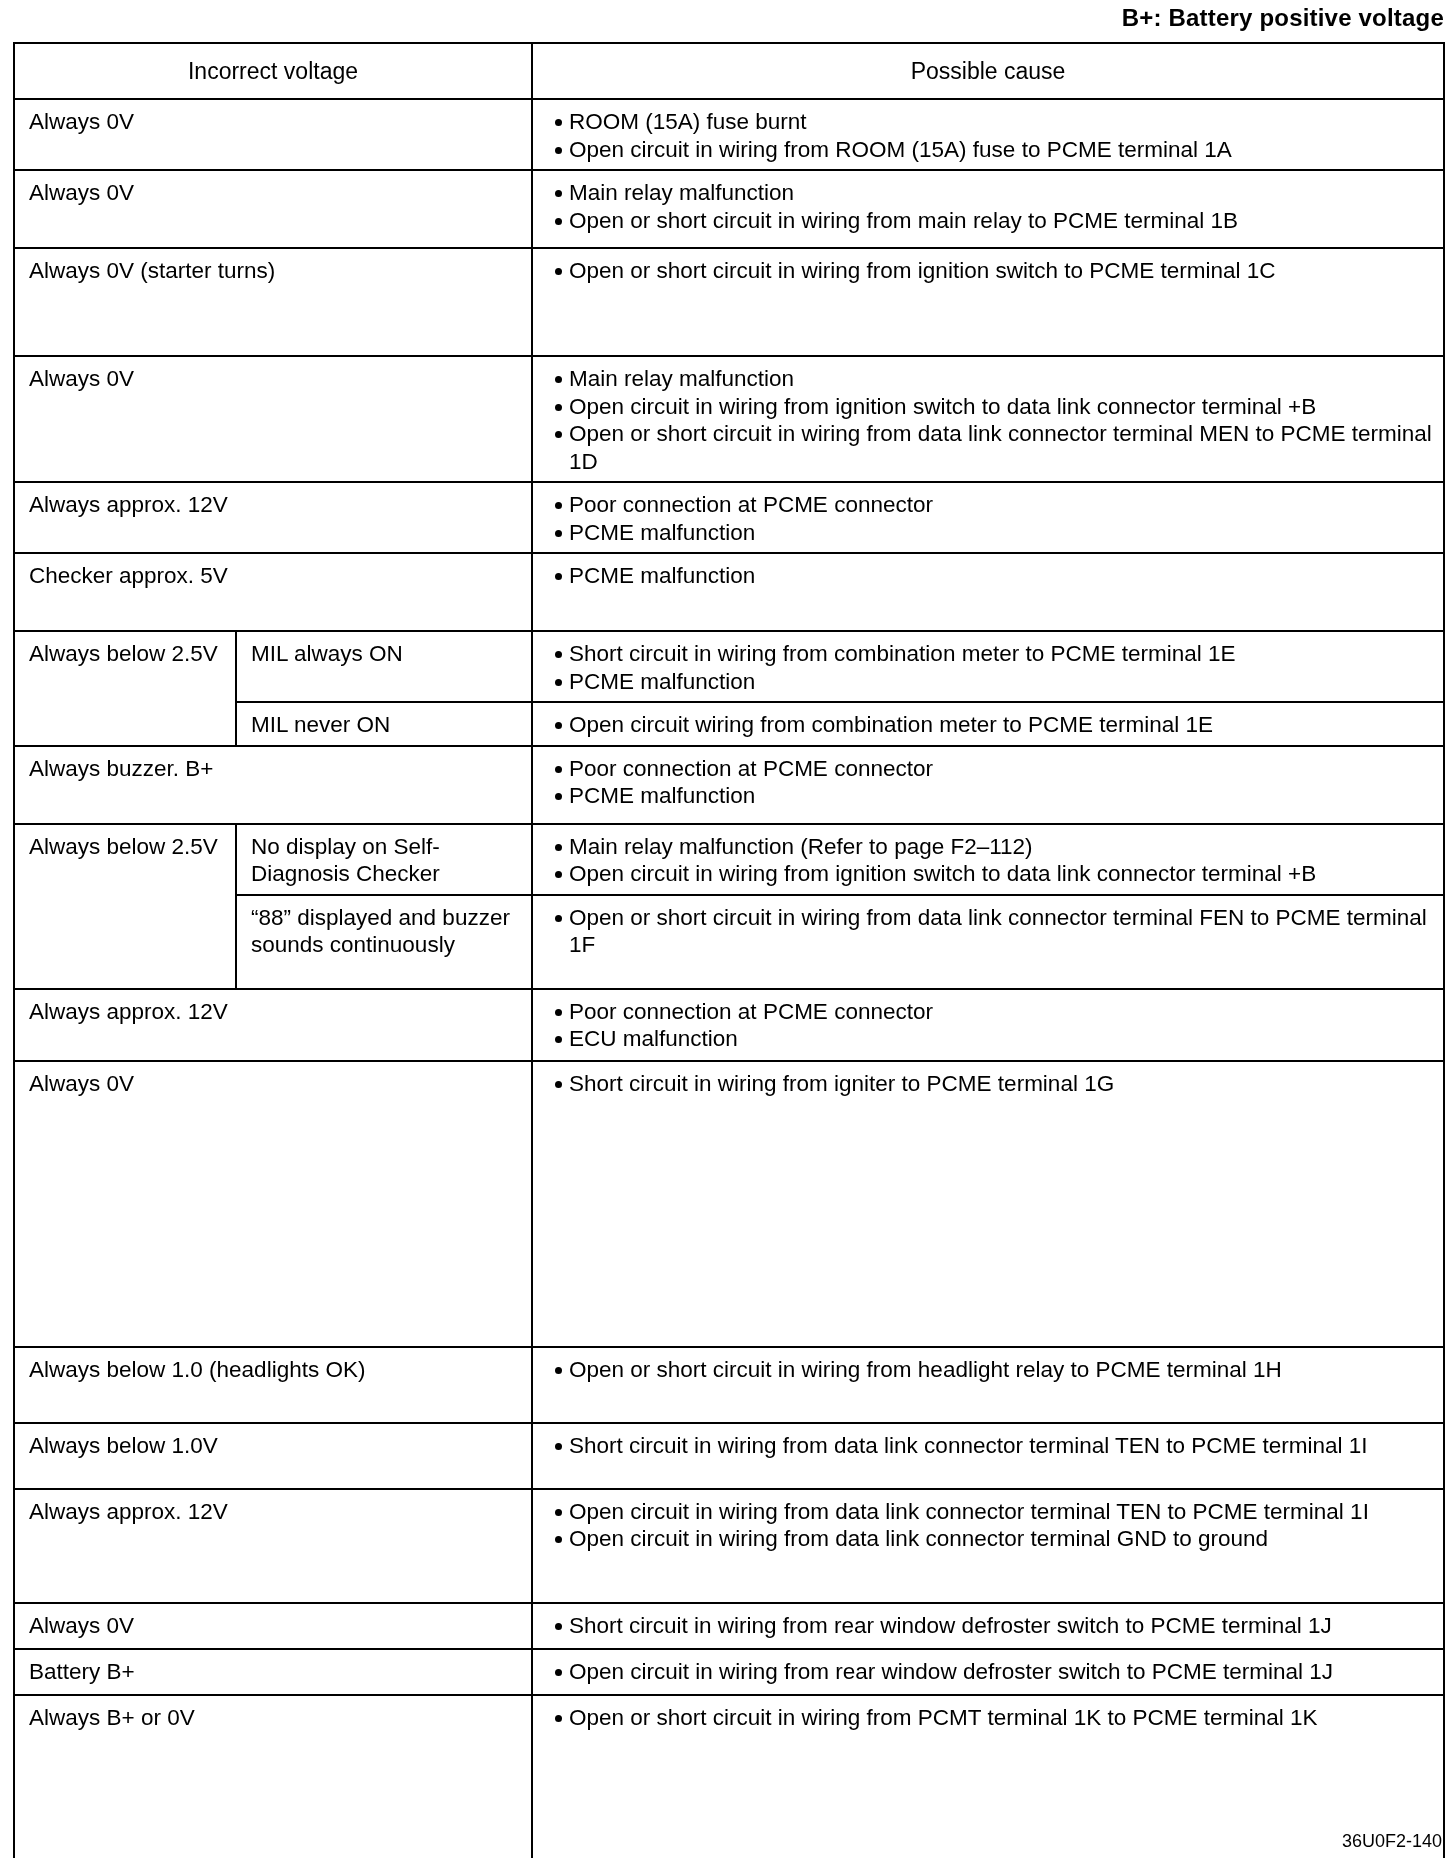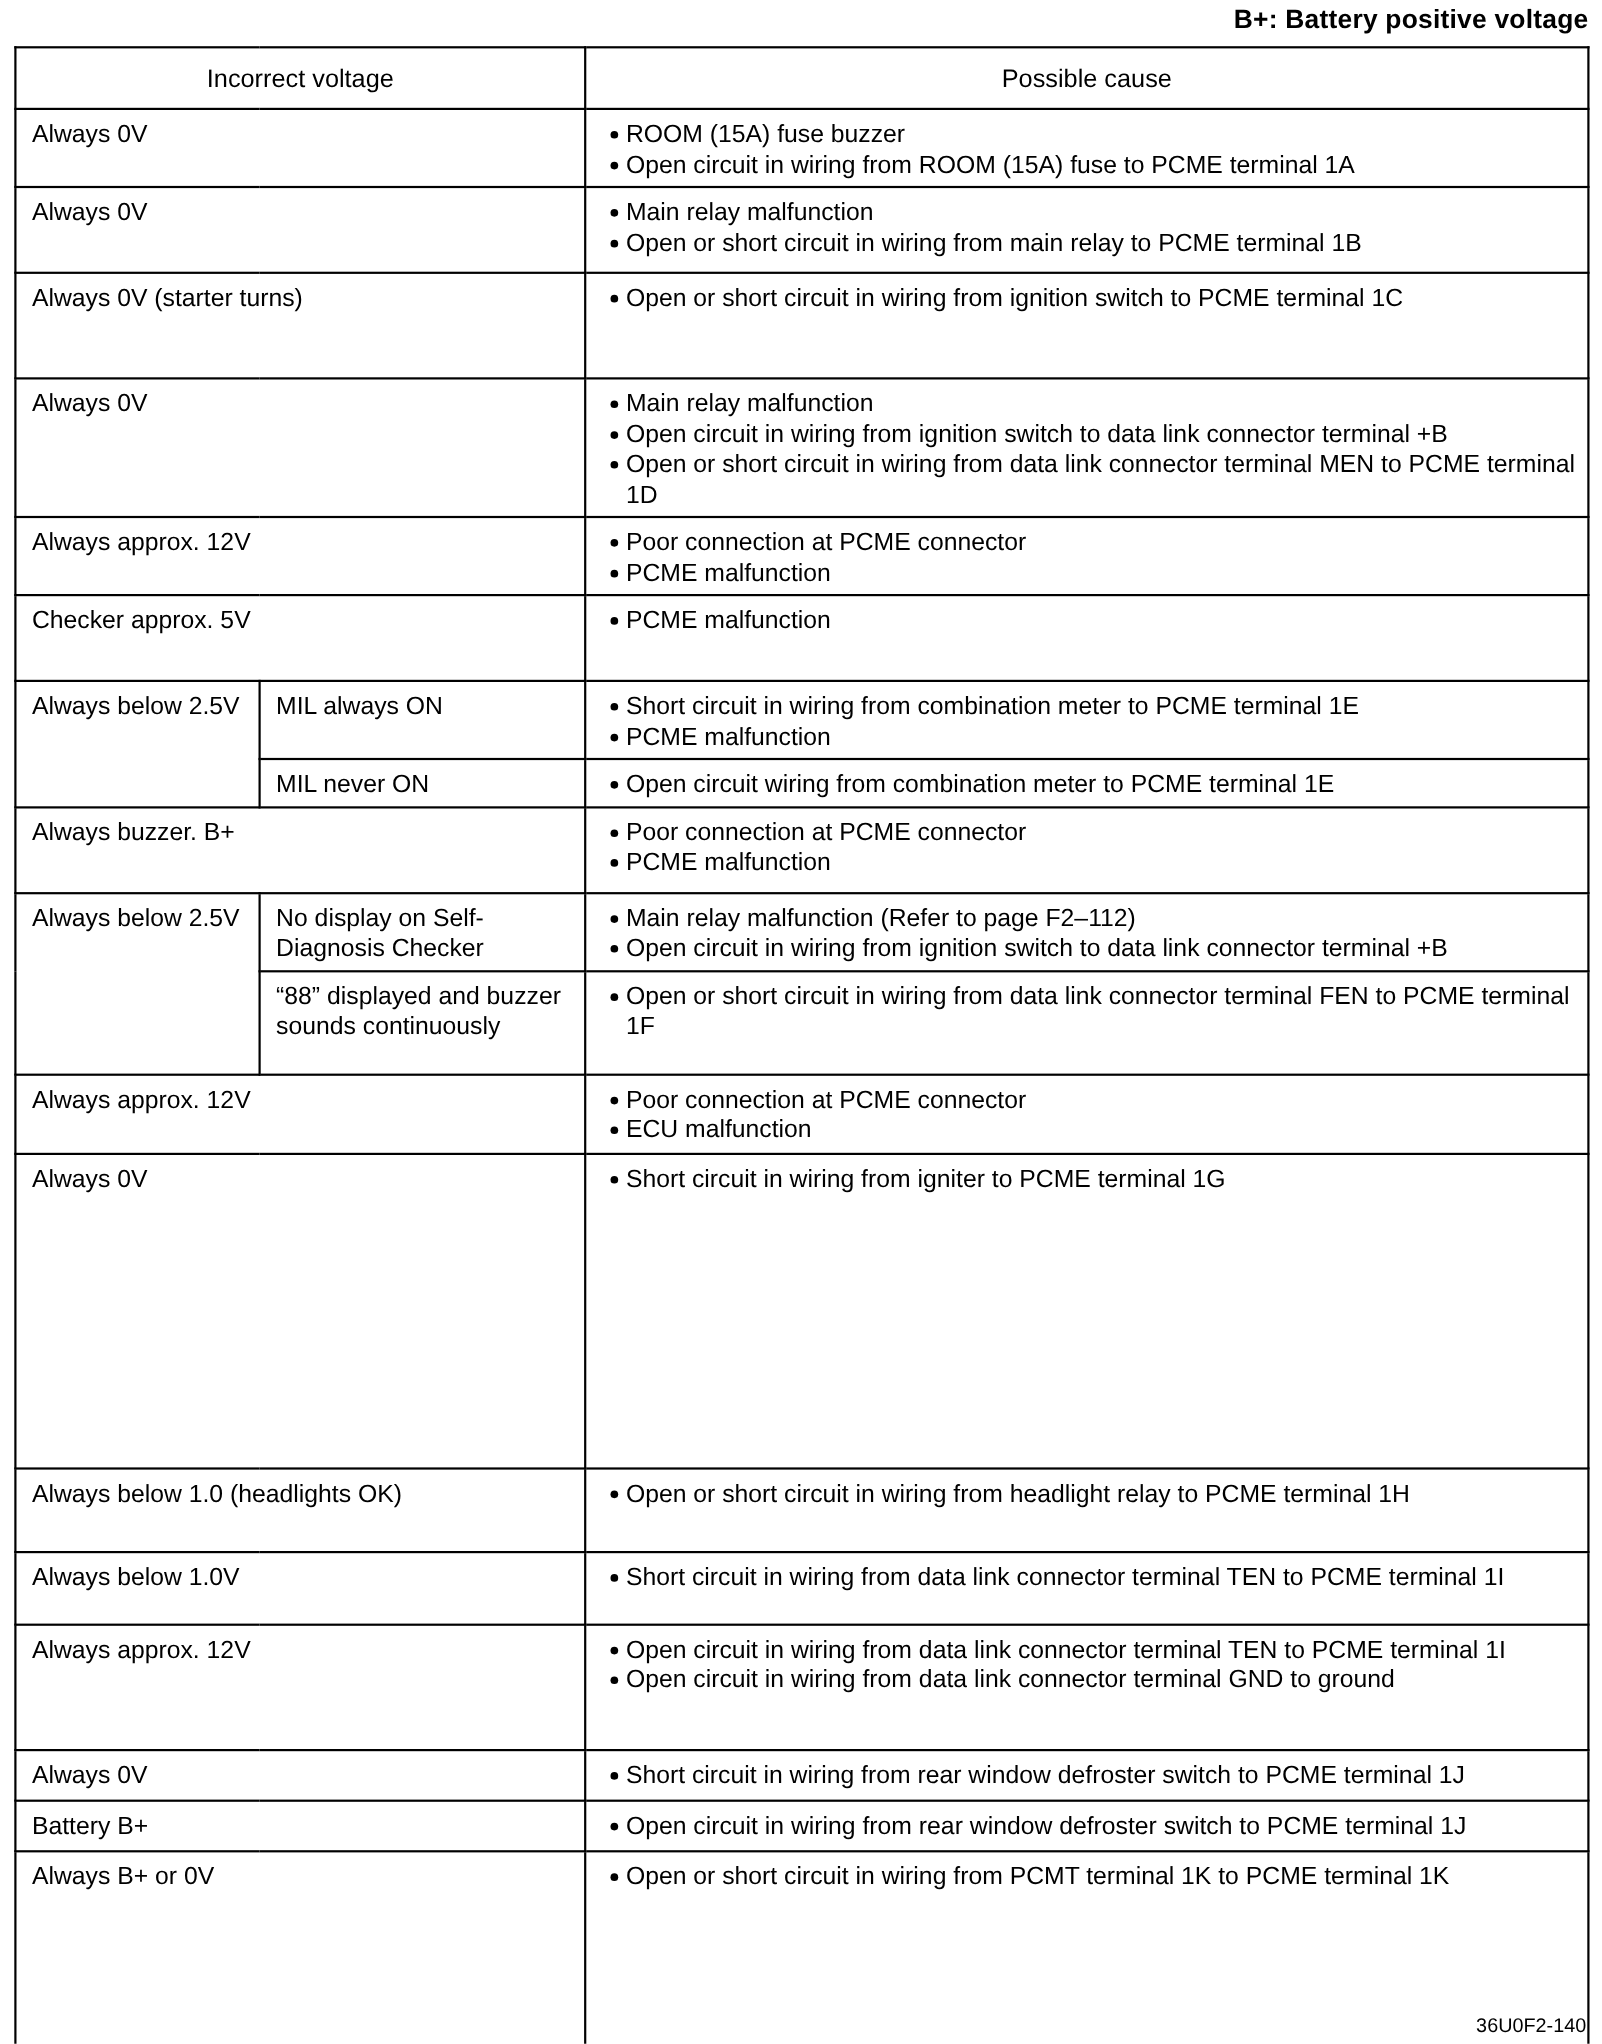--- a/index.html
+++ b/index.html
@@ -55,37 +55,37 @@
       <th colspan="2">Incorrect voltage</th>
       <th>Possible cause</th>
     </tr>
   </thead>
   <tbody>
 
     <tr style="height:68px">
       <td colspan="2">Always 0V</td>
       <td class="cause">
           <ul class="causes">
-        <li>ROOM (15A) fuse buzzer</li>
+        <li>ROOM (15A) fuse burnt</li>
         <li>Open circuit in wiring from ROOM (15A) fuse to PCME terminal 1A</li>
       </ul>
         </td>
     </tr>
 
     <tr style="height:78px">
       <td colspan="2">Always 0V</td>
       <td class="cause">
           <ul class="causes">
         <li>Main relay malfunction</li>
         <li>Open or short circuit in wiring from main relay to PCME terminal 1B</li>
       </ul>
         </td>
     </tr>
 
-    <tr style="height:96px">
+    <tr style="height:108px">
       <td colspan="2">Always 0V (starter turns)</td>
       <td class="cause">
           <ul class="causes">
         <li>Open or short circuit in wiring from ignition switch to PCME terminal 1C</li>
       </ul>
         </td>
     </tr>
 
     <tr style="height:126px">
       <td colspan="2">Always 0V</td>

